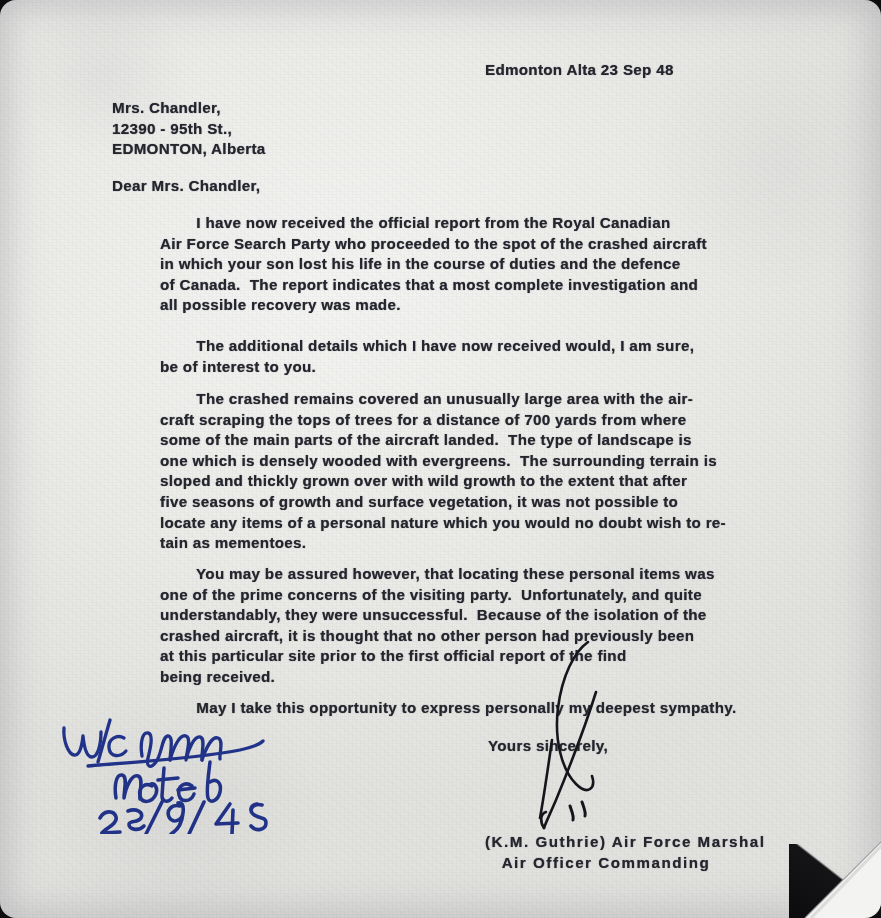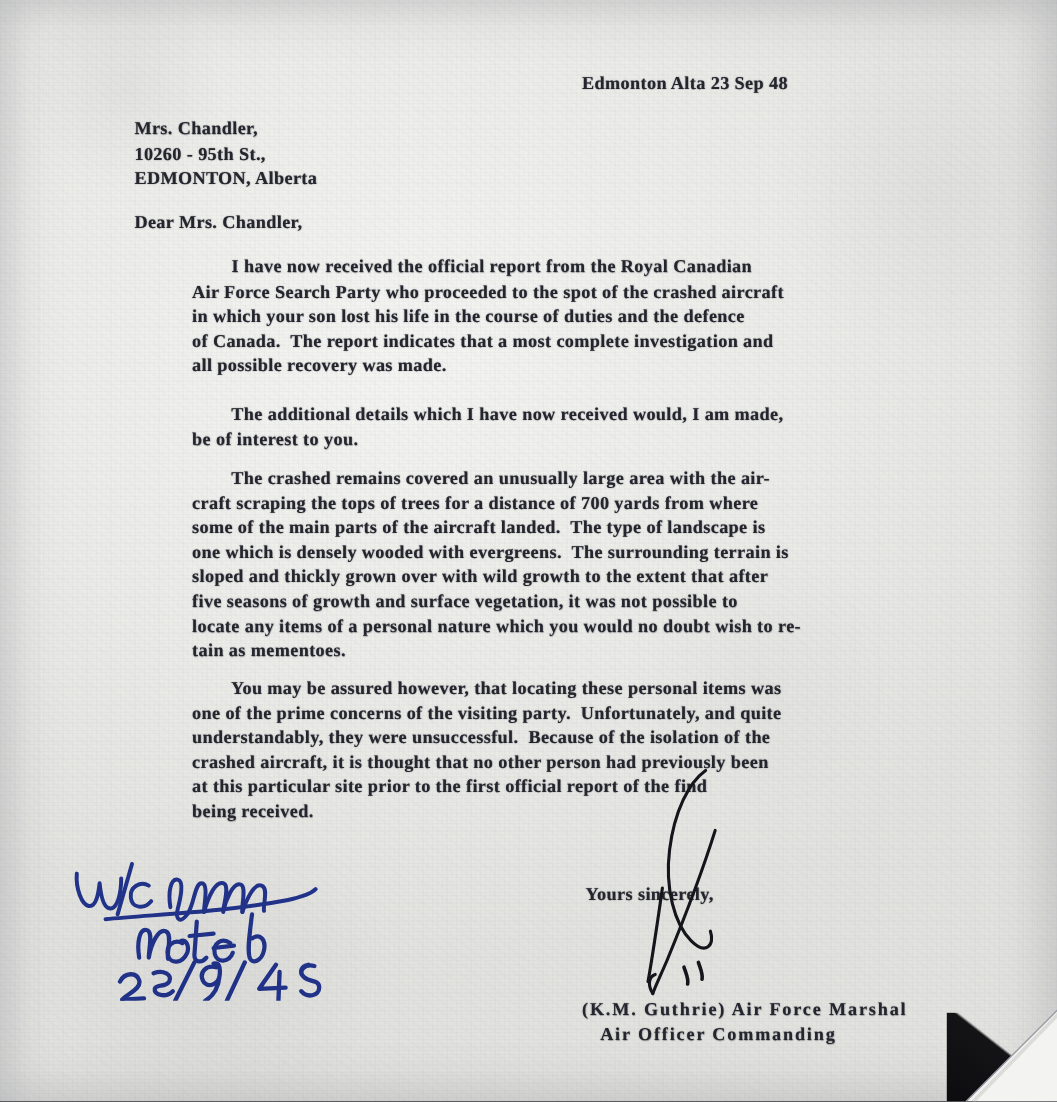--- a/index.html
+++ b/index.html
@@ -8,22 +8,23 @@
     background: #0d0d0f;
   }
 
   .scan {
     position: relative;
     width: 881px;
     height: 918px;
     overflow: hidden;
     background:
       radial-gradient(ellipse 70% 55% at 38% 32%, #f4f4f2 0%, #ebebe8 55%, #e2e2df 100%);
-    font-family: Liberation Serif, serif;
+    font-family: Liberation Sans, sans-serif;
     color: #23242b;
+    border-radius: 16px;
     -webkit-font-smoothing: none;
   }
 
   
   .grain {
     position: absolute;
     inset: 0;
     pointer-events: none;
     opacity: .55;
     background-image:
@@ -136,46 +137,47 @@
   }
 </style>
 </head>
 <body>
 
 <div class="scan">
 
   <div class="typed" id="datetime-line">Edmonton Alta 23 Sep 48</div>
 
   <div class="typed" id="address-block">Mrs. Chandler,
-10260 - 95th St.,
+12390 - 95th St.,
 EDMONTON, Alberta</div>
 
   <div class="typed" id="salutation">Dear Mrs. Chandler,</div>
 
   <div class="typed body-para" id="para-1">        I have now received the official report from the Royal Canadian
 Air Force Search Party who proceeded to the spot of the crashed aircraft
 in which your son lost his life in the course of duties and the defence
 of Canada.  The report indicates that a most complete investigation and
 all possible recovery was made.</div>
-  <div class="typed body-para" id="para-2">        The additional details which I have now received would, I am made,
+  <div class="typed body-para" id="para-2">        The additional details which I have now received would, I am sure,
 be of interest to you.</div>
   <div class="typed body-para" id="para-3">        The crashed remains covered an unusually large area with the air-
 craft scraping the tops of trees for a distance of 700 yards from where
 some of the main parts of the aircraft landed.  The type of landscape is
 one which is densely wooded with evergreens.  The surrounding terrain is
 sloped and thickly grown over with wild growth to the extent that after
 five seasons of growth and surface vegetation, it was not possible to
 locate any items of a personal nature which you would no doubt wish to re-
 tain as mementoes.</div>
   <div class="typed body-para" id="para-4">        You may be assured however, that locating these personal items was
 one of the prime concerns of the visiting party.  Unfortunately, and quite
 understandably, they were unsuccessful.  Because of the isolation of the
 crashed aircraft, it is thought that no other person had previously been
 at this particular site prior to the first official report of the find
 being received.</div>
+  <div class="typed body-para" id="para-5">        May I take this opportunity to express personally my deepest sympathy.</div>
 
   <div class="typed" id="closing-line">Yours sincerely,</div>
 
   <div class="typed" id="signature-name">(K.M. Guthrie) Air Force Marshal
    Air Officer Commanding</div>
 
 
   <div class="ink-blue" id="handwritten-note">
     <svg width="245" height="128" viewBox="0 0 245 128" fill="none">
       <g stroke="#21338c" stroke-width="3.3" stroke-linecap="round" stroke-linejoin="round" fill="none">

